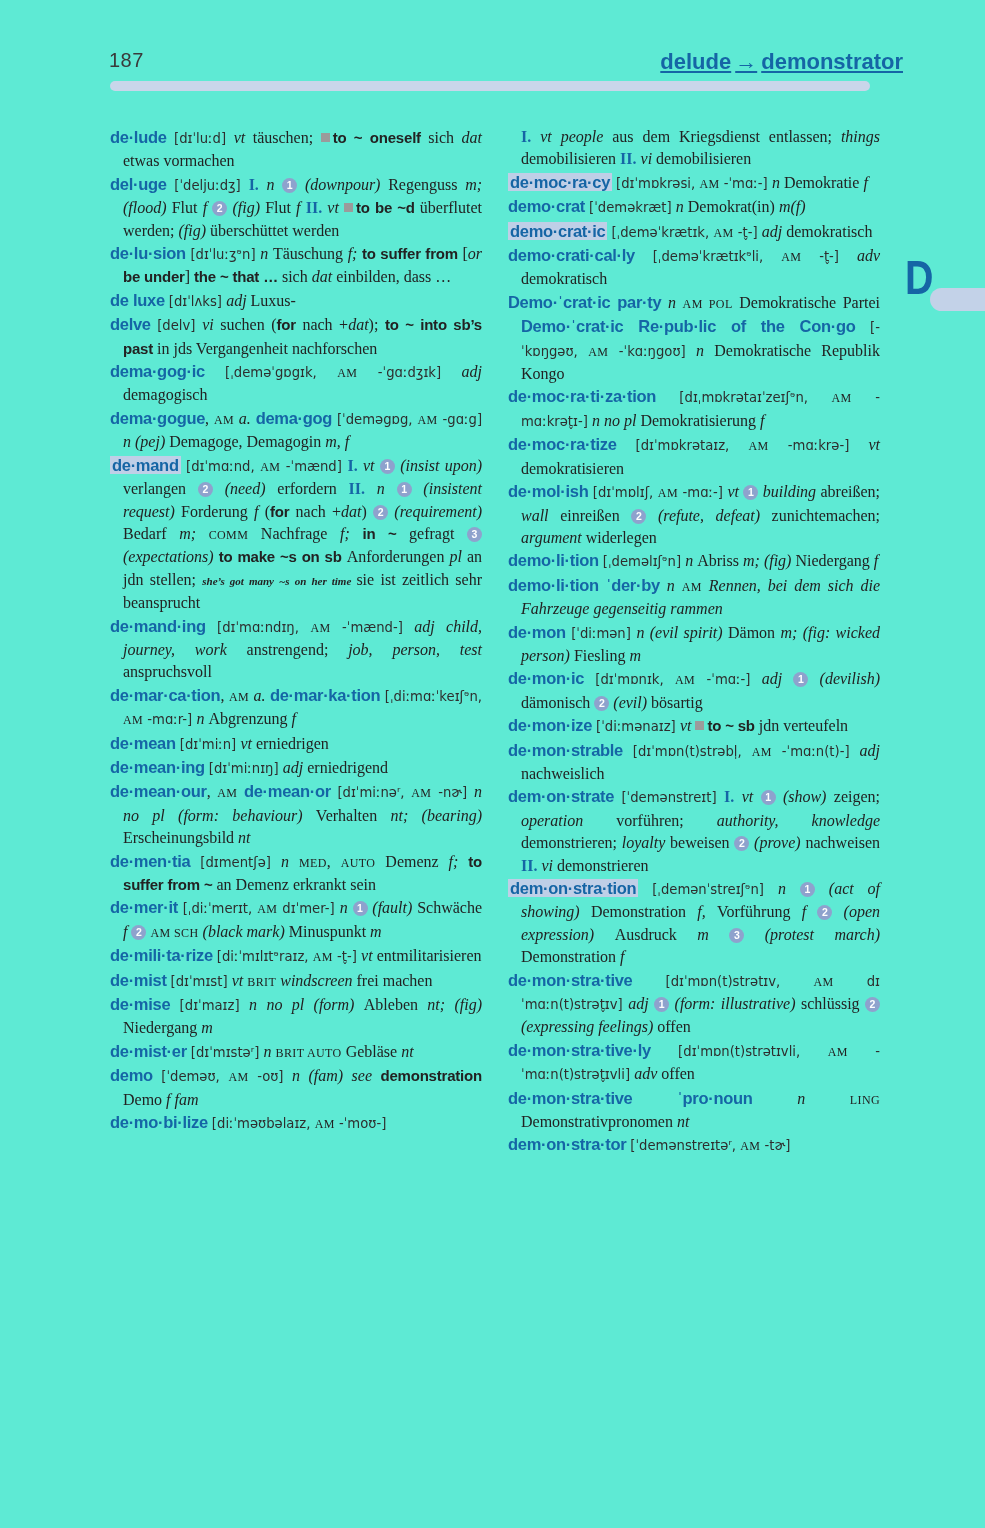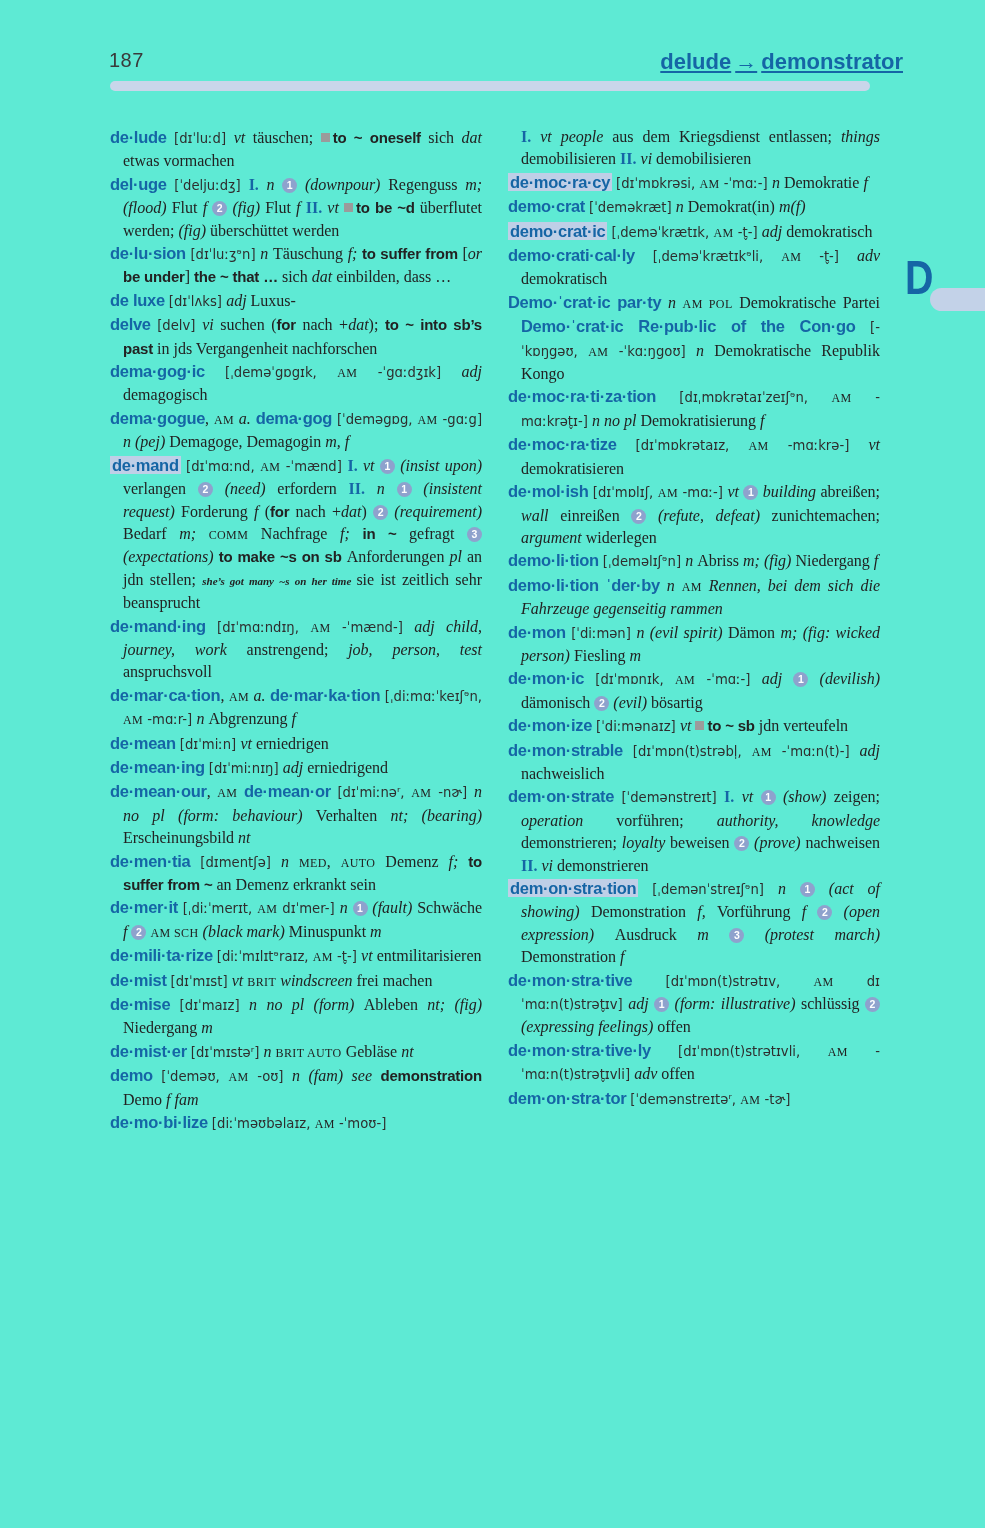--- a/index.html
+++ b/index.html
@@ -97,15 +97,16 @@
       <p class="entry"><span class="hw">demo·li·tion</span><span class="tx"> </span><span class="ph">[ˌdeməlɪʃᵊn] </span><span class="it">n </span><span class="tx">Abriss </span><span class="it">m; (fig) </span><span class="tx">Niedergang </span><span class="it">f</span></p>
       <p class="entry"><span class="hw">demo·li·tion ˈder·by</span><span class="tx"> </span><span class="it">n </span><span class="sc">AM</span><span class="it"> Rennen, bei dem sich die Fahrzeuge gegenseitig rammen</span></p>
       <p class="entry"><span class="hw">de·mon</span><span class="tx"> </span><span class="ph">[ˈdiːmən] </span><span class="it">n (evil spirit) </span><span class="tx">Dämon </span><span class="it">m; (fig: wicked person) </span><span class="tx">Fiesling </span><span class="it">m</span></p>
       <p class="entry"><span class="hw">de·mon·ic</span><span class="tx"> </span><span class="ph">[dɪˈmɒnɪk, </span><span class="sc">AM</span><span class="ph"> -ˈmɑː-] </span><span class="it">adj </span><span class="badge">1</span><span class="it"> (devilish) </span><span class="tx">dämonisch </span><span class="badge">2</span><span class="it"> (evil) </span><span class="tx">bösartig</span></p>
       <p class="entry"><span class="hw">de·mon·ize</span><span class="tx"> </span><span class="ph">[ˈdiːmənaɪz] </span><span class="it">vt </span><span class="sq"></span><span class="bd">to ~ sb </span><span class="tx">jdn verteufeln</span></p>
       <p class="entry"><span class="hw">de·mon·strable</span><span class="tx"> </span><span class="ph">[dɪˈmɒn(t)strəbl̩, </span><span class="sc">AM</span><span class="ph"> -ˈmɑːn(t)-] </span><span class="it">adj </span><span class="tx">nachweislich</span></p>
       <p class="entry"><span class="hw">dem·on·strate</span><span class="tx"> </span><span class="ph">[ˈdemənstreɪt] </span><span class="rm">I. </span><span class="it">vt </span><span class="badge">1</span><span class="it"> (show) </span><span class="tx">zeigen; </span><span class="it">operation </span><span class="tx">vorführen; </span><span class="it">authority, knowledge </span><span class="tx">demonstrieren; </span><span class="it">loyalty </span><span class="tx">beweisen </span><span class="badge">2</span><span class="it"> (prove) </span><span class="tx">nachweisen </span><span class="rm">II. </span><span class="it">vi </span><span class="tx">demonstrieren</span></p>
       <p class="entry"><span class="hw hl">dem·on·stra·tion</span><span class="tx"> </span><span class="ph">[ˌdemənˈstreɪʃᵊn] </span><span class="it">n </span><span class="badge">1</span><span class="it"> (act of showing) </span><span class="tx">Demonstration </span><span class="it">f, </span><span class="tx">Vorführung </span><span class="it">f </span><span class="badge">2</span><span class="it"> (open expression) </span><span class="tx">Ausdruck </span><span class="it">m </span><span class="badge">3</span><span class="it"> (protest march) </span><span class="tx">Demonstration </span><span class="it">f</span></p>
       <p class="entry"><span class="hw">de·mon·stra·tive</span><span class="tx"> </span><span class="ph">[dɪˈmɒn(t)strətɪv, </span><span class="sc">AM</span><span class="ph"> dɪˈmɑːn(t)strət̬ɪv] </span><span class="it">adj </span><span class="badge">1</span><span class="it"> (form: illustrative) </span><span class="tx">schlüssig </span><span class="badge">2</span><span class="it"> (expressing feelings) </span><span class="tx">offen</span></p>
       <p class="entry"><span class="hw">de·mon·stra·tive·ly</span><span class="tx"> </span><span class="ph">[dɪˈmɒn(t)strətɪvli, </span><span class="sc">AM</span><span class="ph"> -ˈmɑːn(t)strət̬ɪvli] </span><span class="it">adv </span><span class="tx">offen</span></p>
+      <p class="entry"><span class="hw">de·mon·stra·tive ˈpro·noun</span><span class="tx"> </span><span class="it">n </span><span class="sc">LING</span><span class="tx"> Demonstrativpronomen </span><span class="it">nt</span></p>
       <p class="entry"><span class="hw">dem·on·stra·tor</span><span class="tx"> </span><span class="ph">[ˈdemənstreɪtəʳ, </span><span class="sc">AM</span><span class="ph"> -tɚ]</span></p>
     </div>
 </div>
 
 </body></html>

